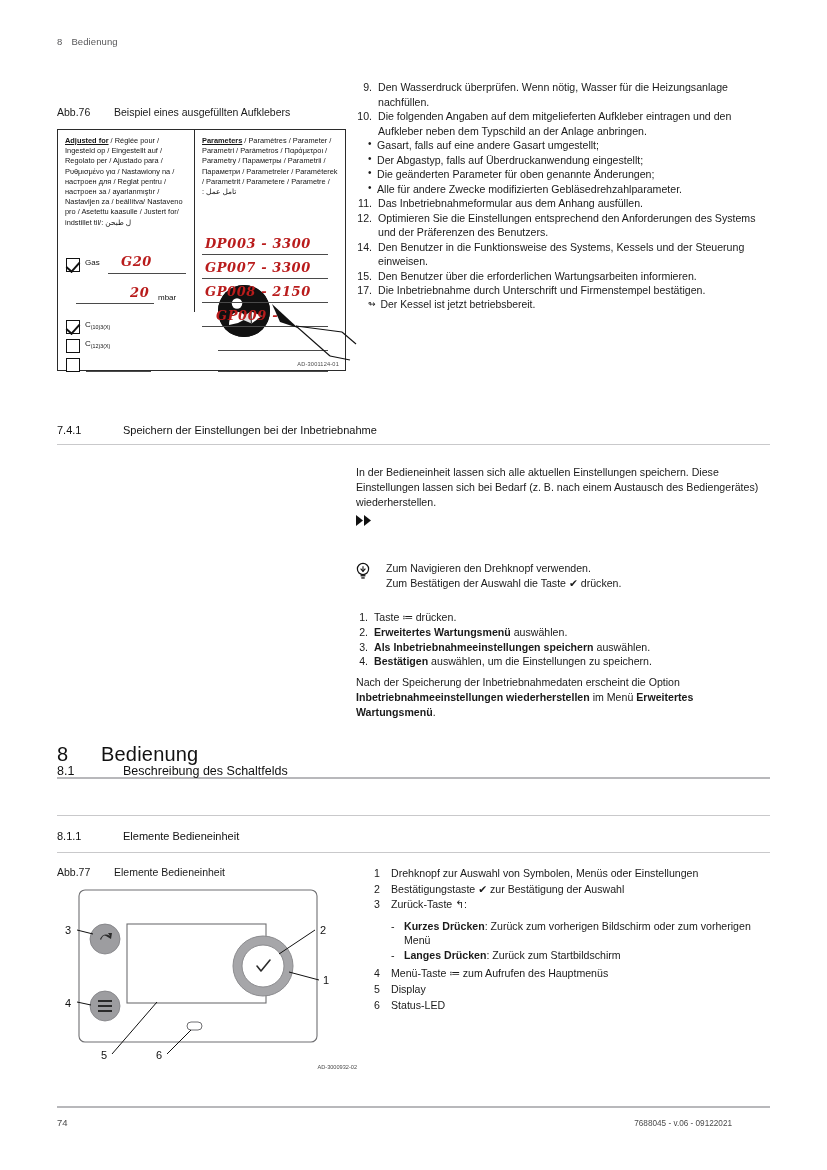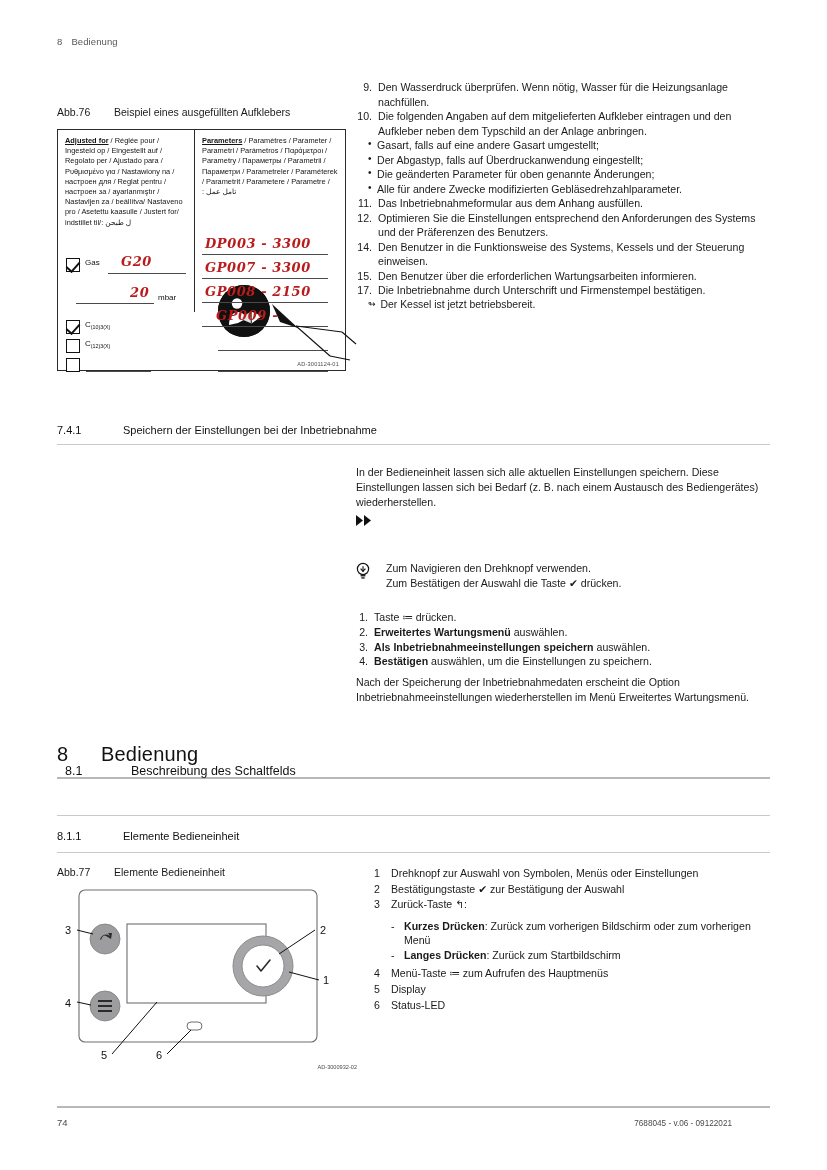--- a/index.html
+++ b/index.html
@@ -99,21 +99,21 @@
   .h3 .n { width:66px; flex:none; }
   .h2 { position:absolute; display:flex; font-size:12.5px; color:#111; }
   .h2 .n { width:66px; flex:none; }
   .h1 { position:absolute; display:flex; font-size:20px; color:#111; letter-spacing:.2px; }
   .h1 .n { width:44px; flex:none; }
   .rule { position:absolute; left:57px; width:713px; height:1px; background:#c9c9cb; }
   .rule.thick { height:1.6px; background:#b8b8bb; }
 
   
   .body { position:absolute; font-size:10.6px; line-height:1.43; color:#1a1a1a; }
-  .body b { font-weight:normal; }
+  .body b { font-weight:bold; }
 
   .cue { position:absolute; display:flex; }
   .cue .ic { width:30px; flex:none; font-size:12px; color:#111; text-align:left; padding-top:1px;}
   .cue .tx { font-size:10.6px; line-height:1.4; }
 
   
   .device-wrap { position:absolute; left:57px; top:866px; width:300px; height:200px; }
 
   
   .leglist { position:absolute; left:374px; top:866px; width:396px; }
@@ -326,21 +326,21 @@
   <div class="body" style="left:356px; top:675px; width:414px;">
     <span>Nach der Speicherung der Inbetriebnahmedaten erscheint die Option </span><b>Inbetriebnahmeeinstellungen wiederherstellen</b><span> im Menü </span><b>Erweitertes Wartungsmenü</b><span>.</span>
   </div>
 
   <div class="h1" style="left:57px; top:743px; width:713px;">
     <span class="n">8</span>
     <span>Bedienung</span>
   </div>
   <div class="rule thick" style="top:777px;"></div>
 
-  <div class="h2" style="left:57px; top:764px; width:713px;margin-left:8px;">
+  <div class="h2" style="left:57px; top:764px; width:713px;">
     <span class="n">8.1</span>
     <span>Beschreibung des Schaltfelds</span>
   </div>
   <div class="rule" style="top:815px;"></div>
 
   <div class="h3" style="left:57px; top:830px; width:713px;">
     <span class="n">8.1.1</span>
     <span>Elemente Bedieneinheit</span>
   </div>
   <div class="rule" style="top:852px;"></div>

